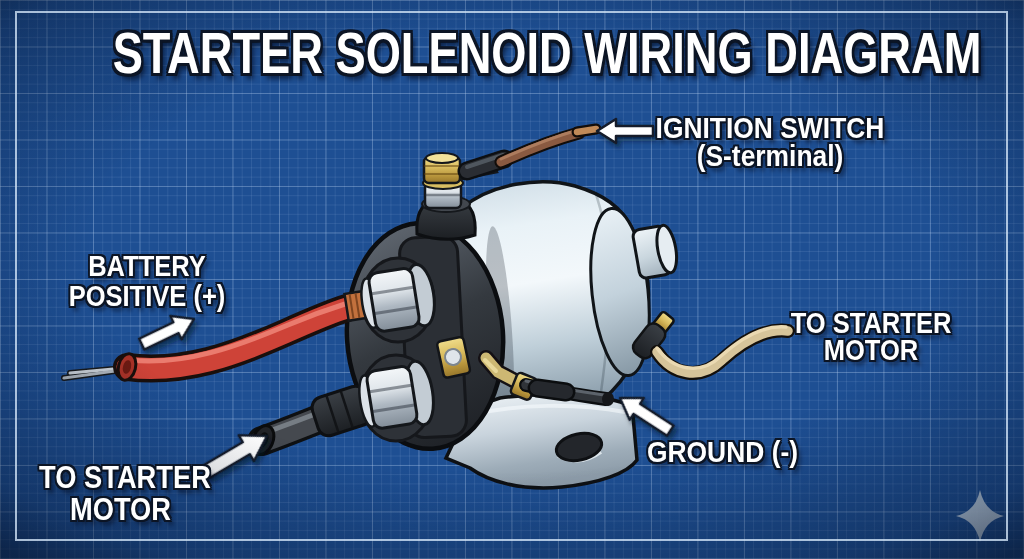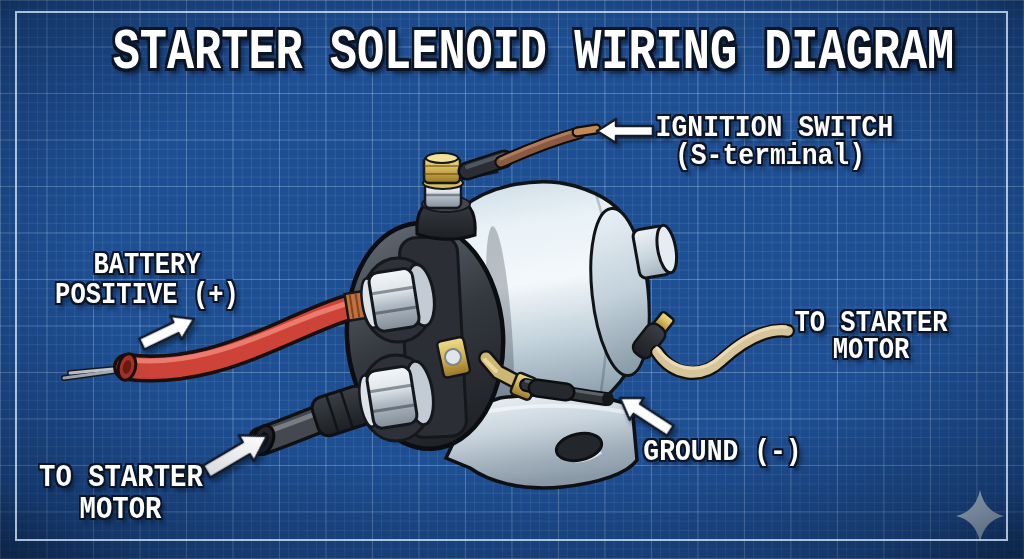--- a/index.html
+++ b/index.html
@@ -5,21 +5,21 @@
   html,body{margin:0;padding:0;background:#0e2342;}
   .stage{
     position:relative;width:1024px;height:559px;overflow:hidden;
     background-color:#1e4f93;
     background-image:
       linear-gradient(rgba(195,218,247,.26) 1px, transparent 1px),
       linear-gradient(90deg, rgba(195,218,247,.26) 1px, transparent 1px),
       linear-gradient(rgba(195,218,247,.11) 1px, transparent 1px),
       linear-gradient(90deg, rgba(195,218,247,.11) 1px, transparent 1px);
     background-size:46.5px 46.5px,46.5px 46.5px,9.3px 9.3px,9.3px 9.3px;
-    font-family:Liberation Mono, monospace;
+    font-family:Liberation Sans, sans-serif;
   }
   .vignette{
     position:absolute;inset:0;pointer-events:none;
     background:radial-gradient(ellipse 75% 70% at 50% 46%, rgba(0,0,0,0) 55%, rgba(4,16,38,.38) 88%, rgba(3,12,30,.62) 100%);
   }
   .frame{
     position:absolute;left:15px;top:11px;right:16px;bottom:18px;
     border:2px solid rgba(214,232,250,.78);pointer-events:none;
   }
   .art{position:absolute;left:0;top:0;width:1024px;height:559px;}

